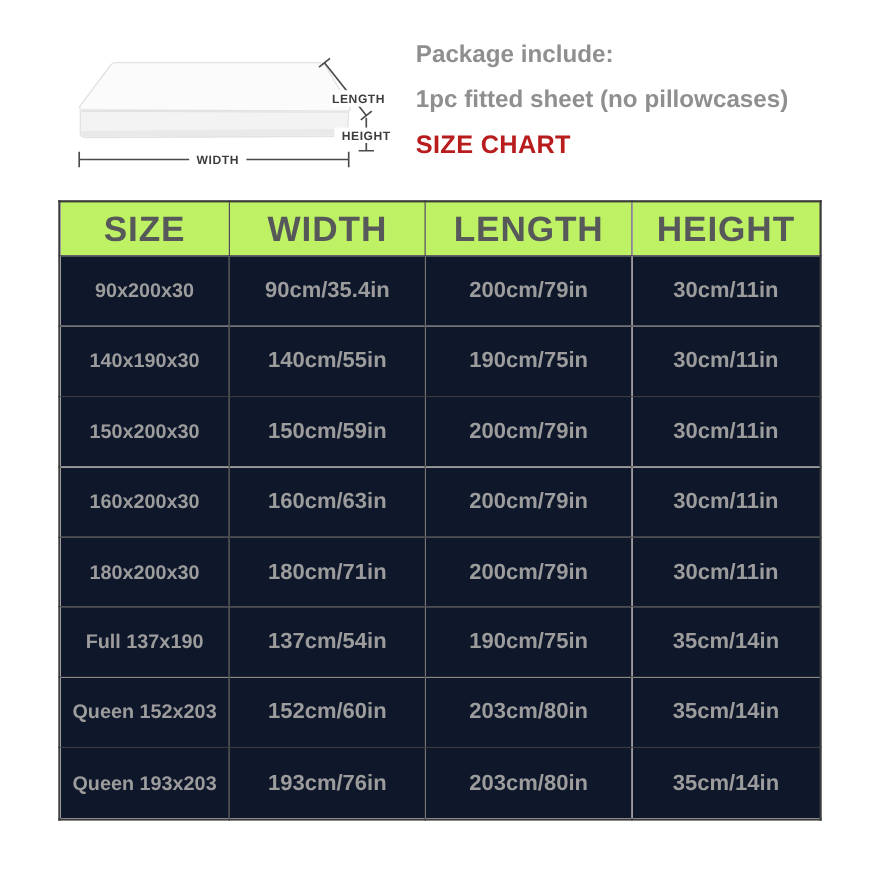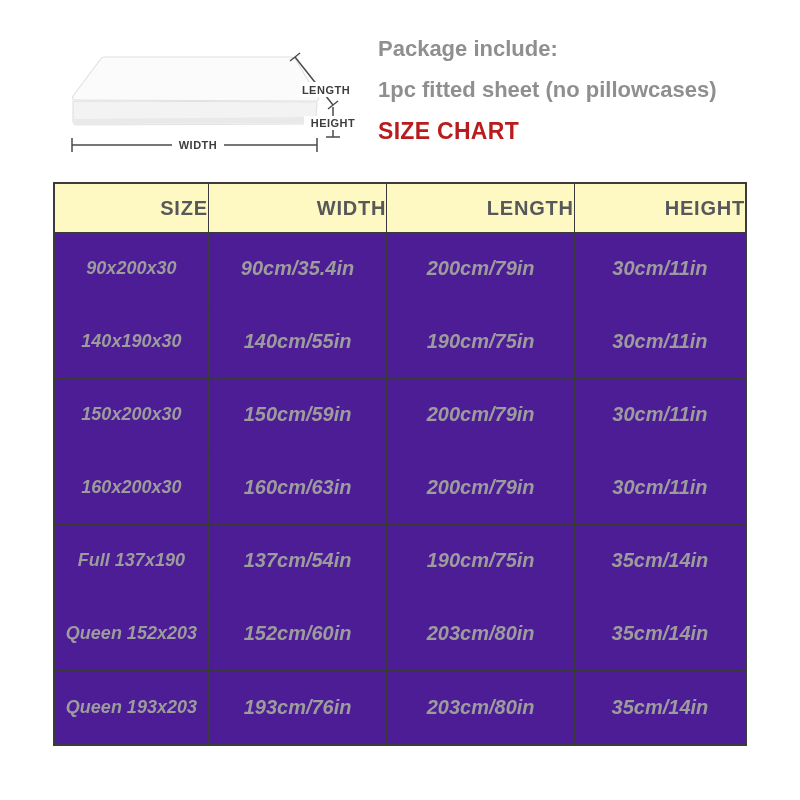--- a/index.html
+++ b/index.html
@@ -66,33 +66,31 @@
   }
   .size-chart th, .size-chart td {
     border: 1px solid #3b3b3b;
     text-align: center;
     vertical-align: middle;
     padding: 0;
     overflow: hidden;
   }
   .size-chart th {
     height: 48px;
-    background: #fef9c3;
+    background: #bef264;
     color: #57585a;
-    font-size: 20px;
+    font-size: 32px;
     font-weight: bold;
     letter-spacing: 0.8px;
-    text-align: right;
   }
   .size-chart td {
     color: #9c9c9c;
     font-weight: bold;
     font-size: 20px;
-    background: #4c1d95;
-    font-style: italic;
+    background: #0f172a;
   }
   .size-chart td.size-col {
     font-size: 18px;
   }
 </style>
 </head>
 <body>
 
 <div class="page">
 
@@ -170,20 +168,26 @@
         <td>200cm/79in</td>
         <td>30cm/11in</td>
       </tr>
       <tr>
         <td class="size-col">160x200x30</td>
         <td>160cm/63in</td>
         <td>200cm/79in</td>
         <td>30cm/11in</td>
       </tr>
       <tr>
+        <td class="size-col">180x200x30</td>
+        <td>180cm/71in</td>
+        <td>200cm/79in</td>
+        <td>30cm/11in</td>
+      </tr>
+      <tr>
         <td class="size-col">Full 137x190</td>
         <td>137cm/54in</td>
         <td>190cm/75in</td>
         <td>35cm/14in</td>
       </tr>
       <tr>
         <td class="size-col">Queen 152x203</td>
         <td>152cm/60in</td>
         <td>203cm/80in</td>
         <td>35cm/14in</td>

